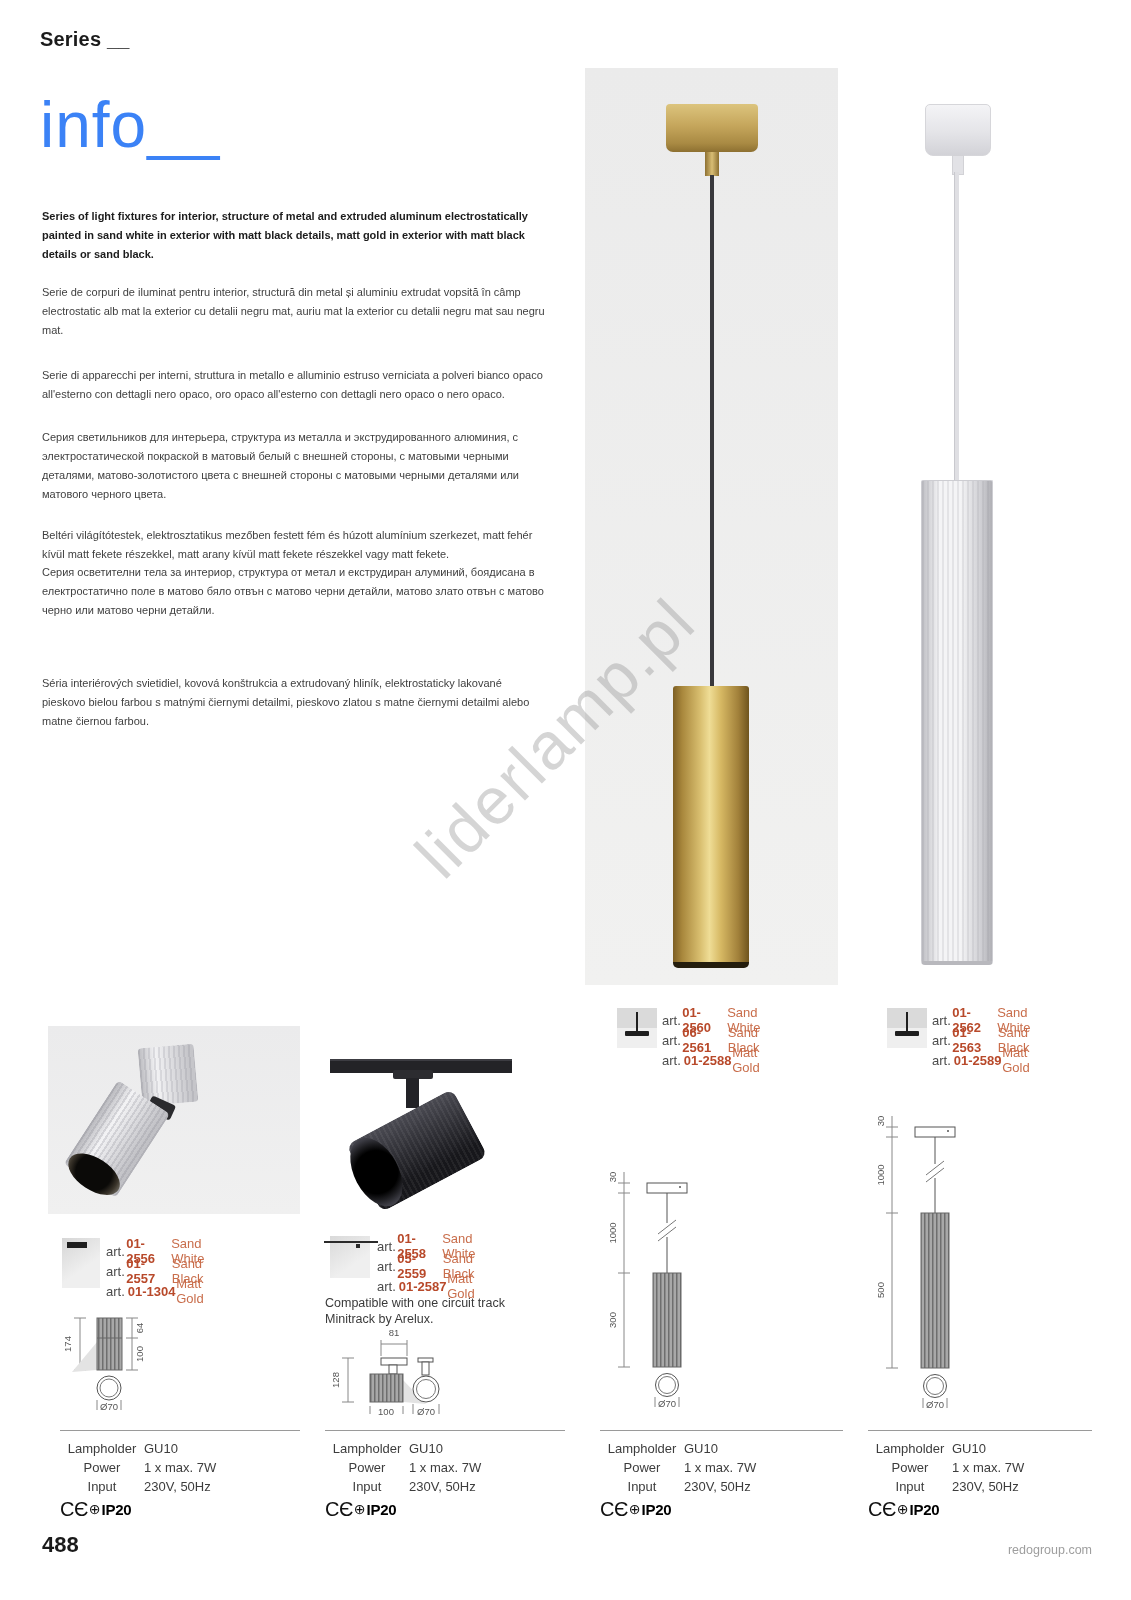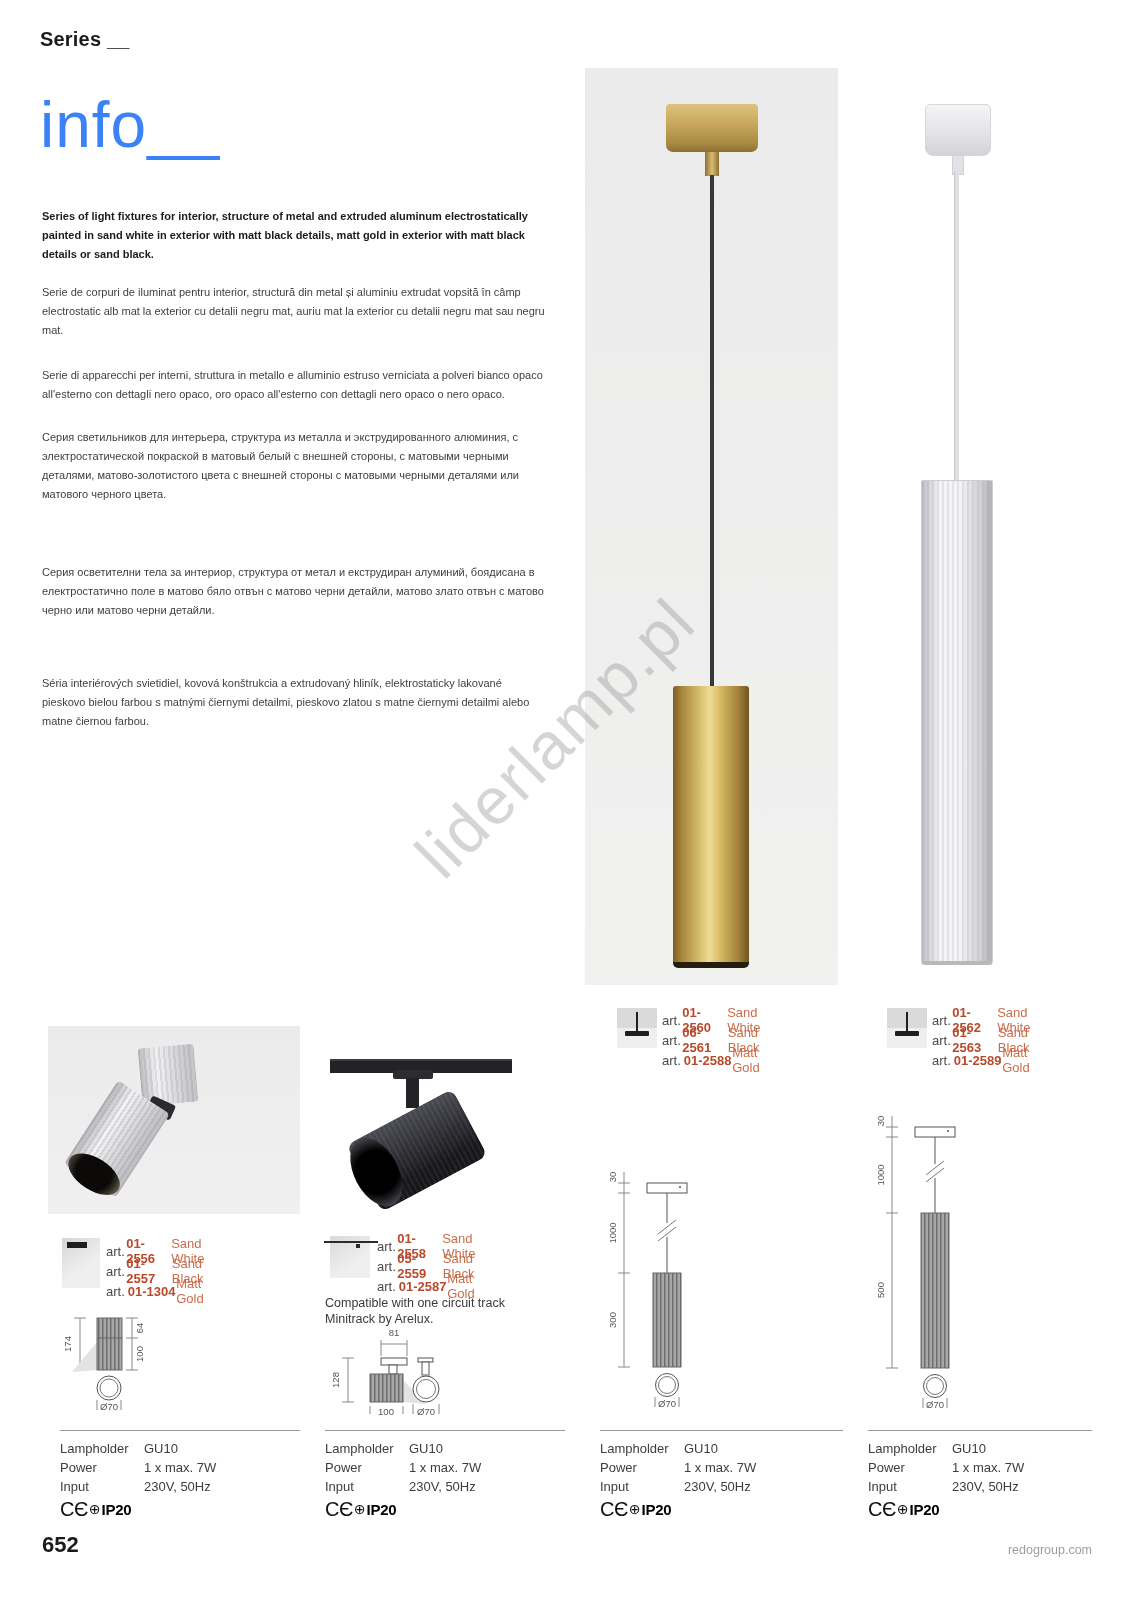--- a/index.html
+++ b/index.html
@@ -93,21 +93,21 @@
   
   svg text{font-family:"Liberation Sans",sans-serif;font-size:9.5px;fill:#555;}
   .d-pend1{left:592px;top:1160px;}
   .d-pend2{left:860px;top:1100px;}
   .d-spot1{left:50px;top:1292px;}
   .d-spot2{left:318px;top:1322px;}
 
   
   .spec{top:1430px;border-top:1px solid #9a9a9a;padding-top:8px;font-size:13px;color:#3d3d3d;z-index:4;}
   .spec .srow{display:flex;height:19px;align-items:center;}
-  .spec .sl{width:84px;}
+  .spec .sl{width:84px;text-align:center;}
   .cert{margin-top:3px;display:flex;align-items:center;height:20px;}
   .ce{font-size:20px;font-weight:500;letter-spacing:-.5px;color:#111;}
   .globe{font-size:14px;margin:0 1px;color:#111;}
   .ip{font-size:15px;font-weight:800;color:#000;letter-spacing:-.3px;}
   .spec1{left:60px;width:240px;} .spec2{left:325px;width:240px;}
   .spec3{left:600px;width:243px;} .spec4{left:868px;width:224px;}
 
   
   .pagenum{left:42px;top:1532px;font-size:22px;font-weight:700;color:#1a1a1a;}
   .site{left:892px;top:1543px;width:200px;text-align:right;font-size:12.5px;color:#9e9e9e;}
@@ -126,20 +126,21 @@
     </defs>
   </svg>
 
   <div class="abs brand">Series __</div>
   <div class="abs title">info__</div>
 
   <div class="abs para b p-en">Series of light fixtures for interior, structure of metal and extruded aluminum electrostatically painted in sand white in exterior with matt black details, matt gold in exterior with matt black details or sand black.</div>
   <div class="abs para p-ro">Serie de corpuri de iluminat pentru interior, structură din metal și aluminiu extrudat vopsită în câmp electrostatic alb mat la exterior cu detalii negru mat, auriu mat la exterior cu detalii negru mat sau negru mat.</div>
   <div class="abs para p-it">Serie di apparecchi per interni, struttura in metallo e alluminio estruso verniciata a polveri bianco opaco all'esterno con dettagli nero opaco, oro opaco all'esterno con dettagli nero opaco o nero opaco.</div>
   <div class="abs para p-ru">Серия светильников для интерьера, структура из металла и экструдированного алюминия, с электростатической покраской в матовый белый с внешней стороны, с матовыми черными деталями, матово-золотистого цвета с внешней стороны с матовыми черными деталями или матового черного цвета.</div>
+  <div class="abs para p-hu">Beltéri világítótestek, elektrosztatikus mezőben festett fém és húzott alumínium szerkezet, matt fehér kívül matt fekete részekkel, matt arany kívül matt fekete részekkel vagy matt fekete.</div>
   <div class="abs para p-bg">Серия осветителни тела за интериор, структура от метал и екструдиран алуминий, боядисана в електростатично поле в матово бяло отвън с матово черни детайли, матово злато отвън с матово черно или матово черни детайли.</div>
   <div class="abs para p-sk">Séria interiérových svietidiel, kovová konštrukcia a extrudovaný hliník, elektrostaticky lakované pieskovo bielou farbou s matnými čiernymi detailmi, pieskovo zlatou s matne čiernymi detailmi alebo matne čiernou farbou.</div>
 
   <div class="abs photo-col"></div>
   <div class="abs gp-canopy"></div>
   <div class="abs gp-stem"></div>
   <div class="abs gp-cable"></div>
   <div class="abs gp-cyl"></div>
 
   <div class="abs wp-canopy"></div>
@@ -425,16 +426,16 @@
         <span class="sl">Input</span>
         <span>230V, 50Hz</span>
       </div>
     <div class="cert">
         <span class="ce">CЄ</span>
         <span class="globe">⊕</span>
         <span class="ip">IP20</span>
       </div>
   </div>
 
-  <div class="abs pagenum">652</div>
+  <div class="abs pagenum">488</div>
   <div class="abs site">redogroup.com</div>
 
 </div>
 
 </body></html>

